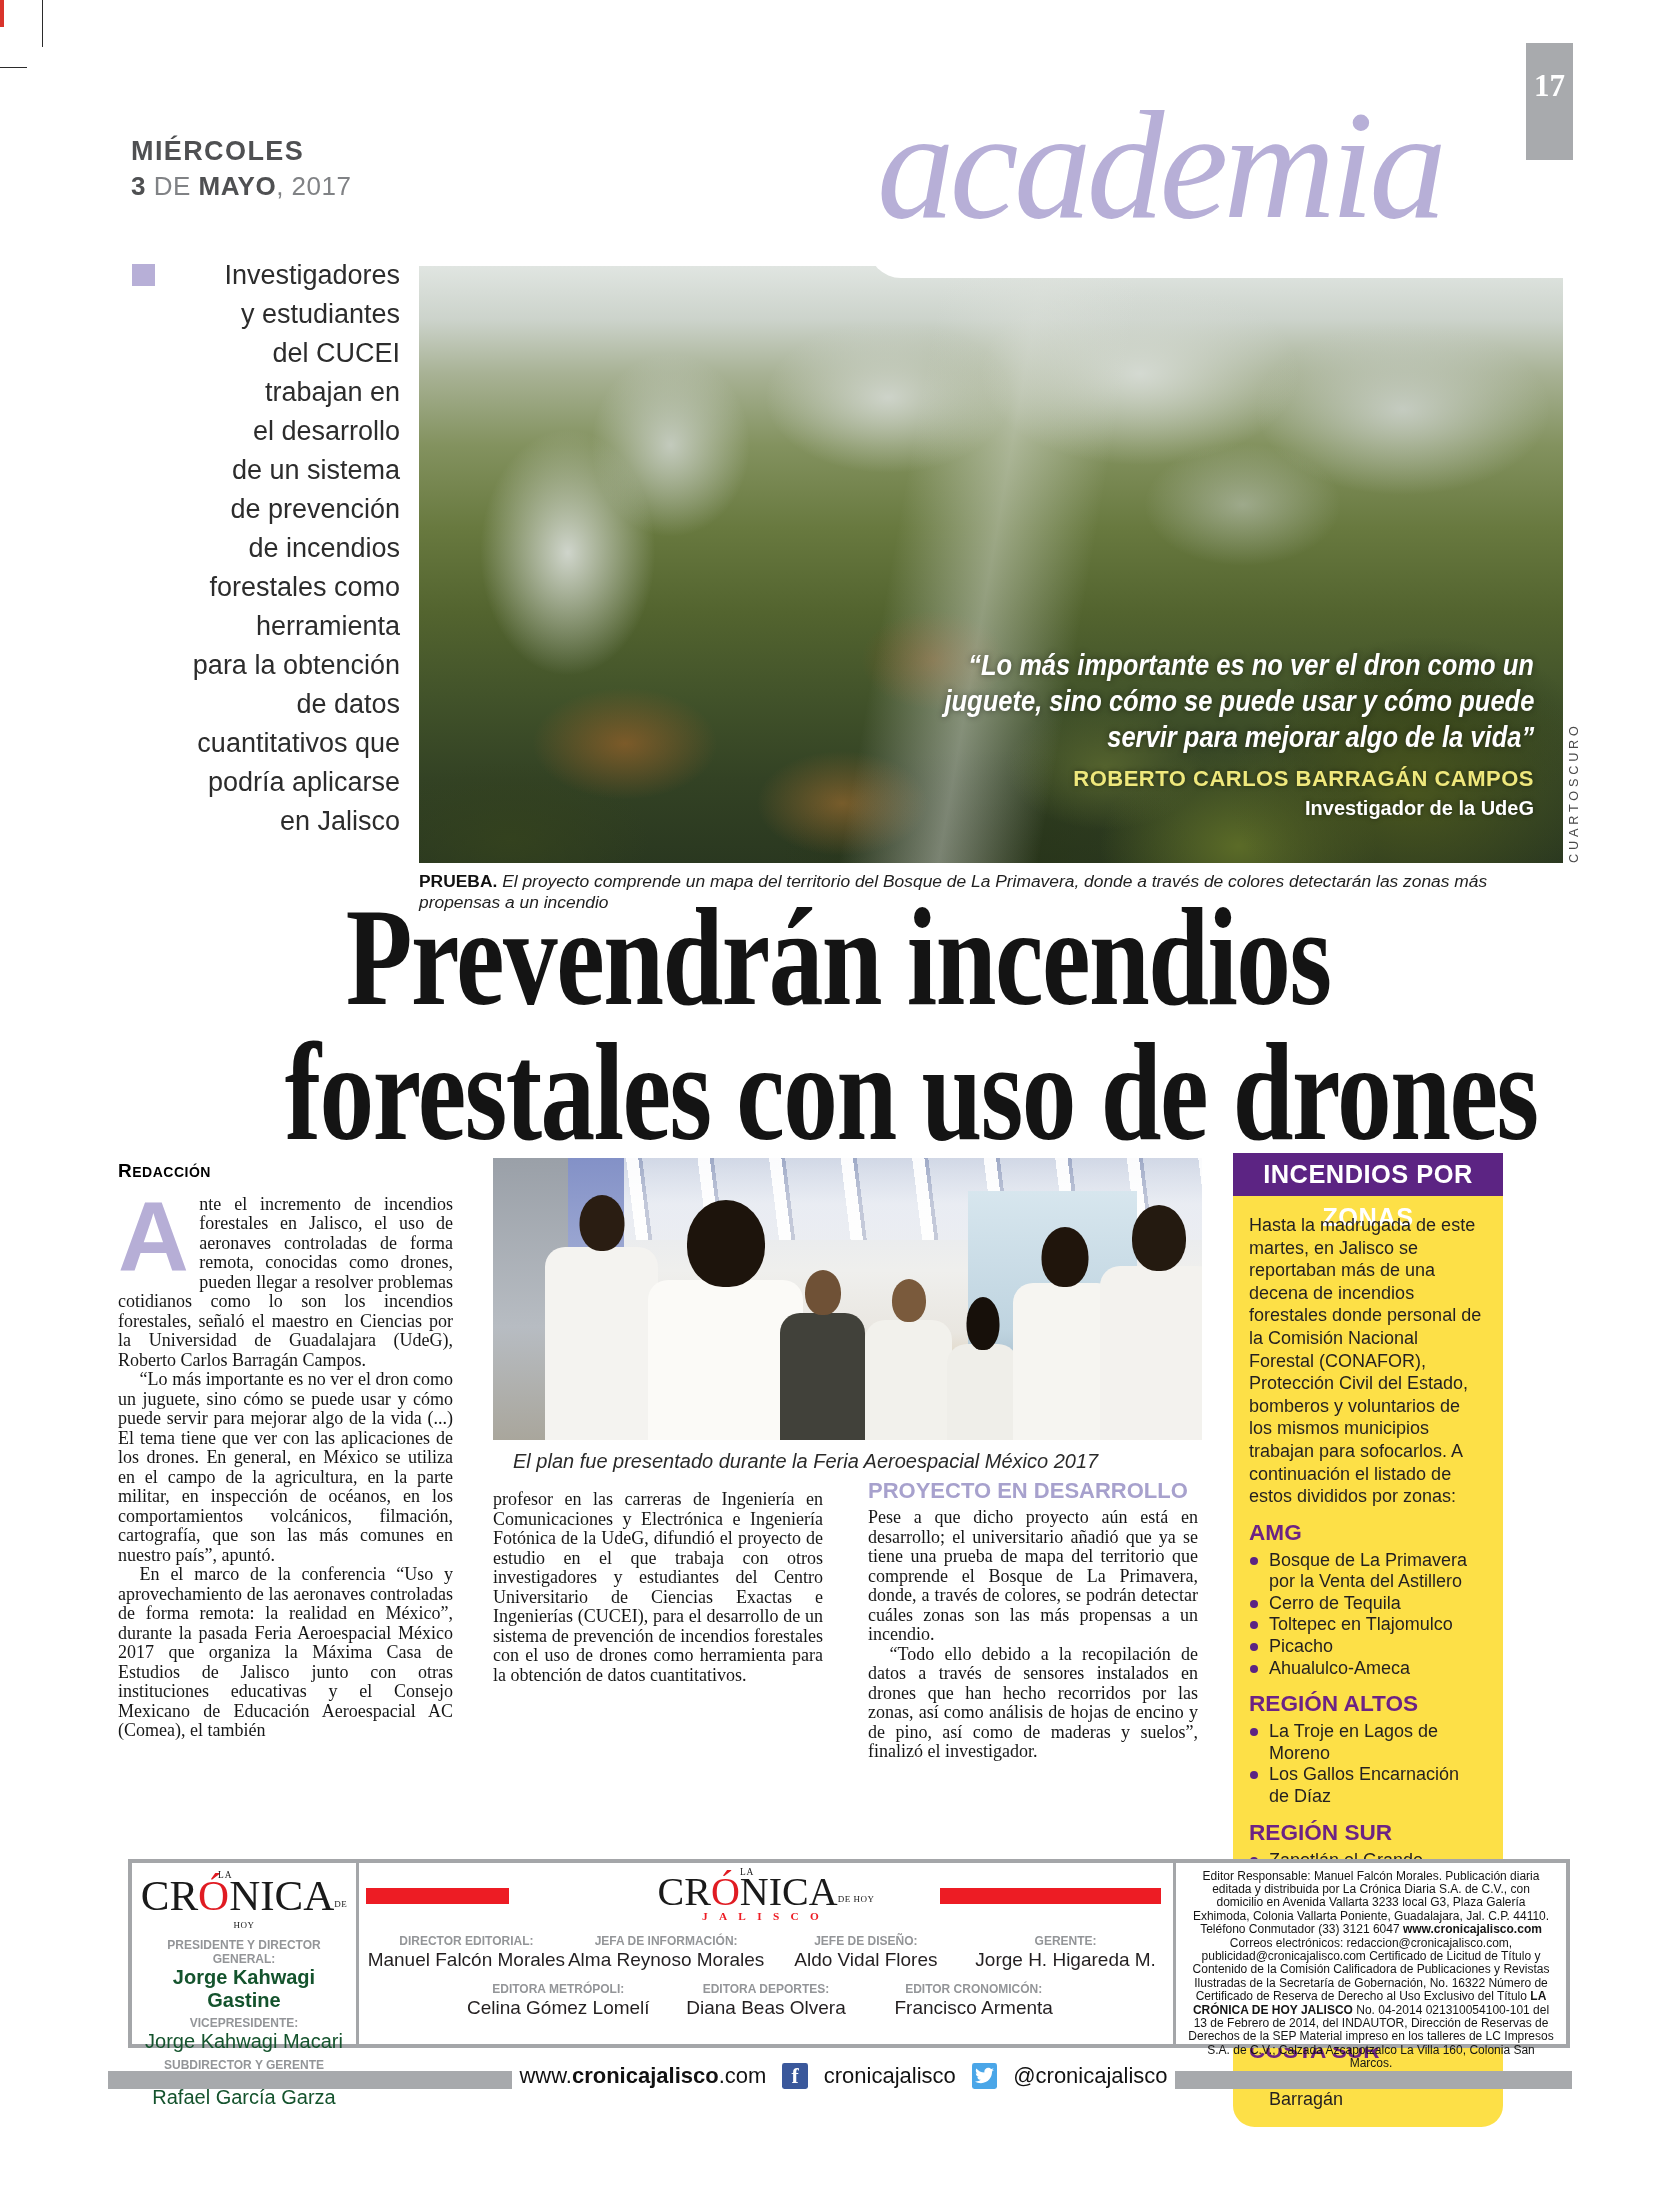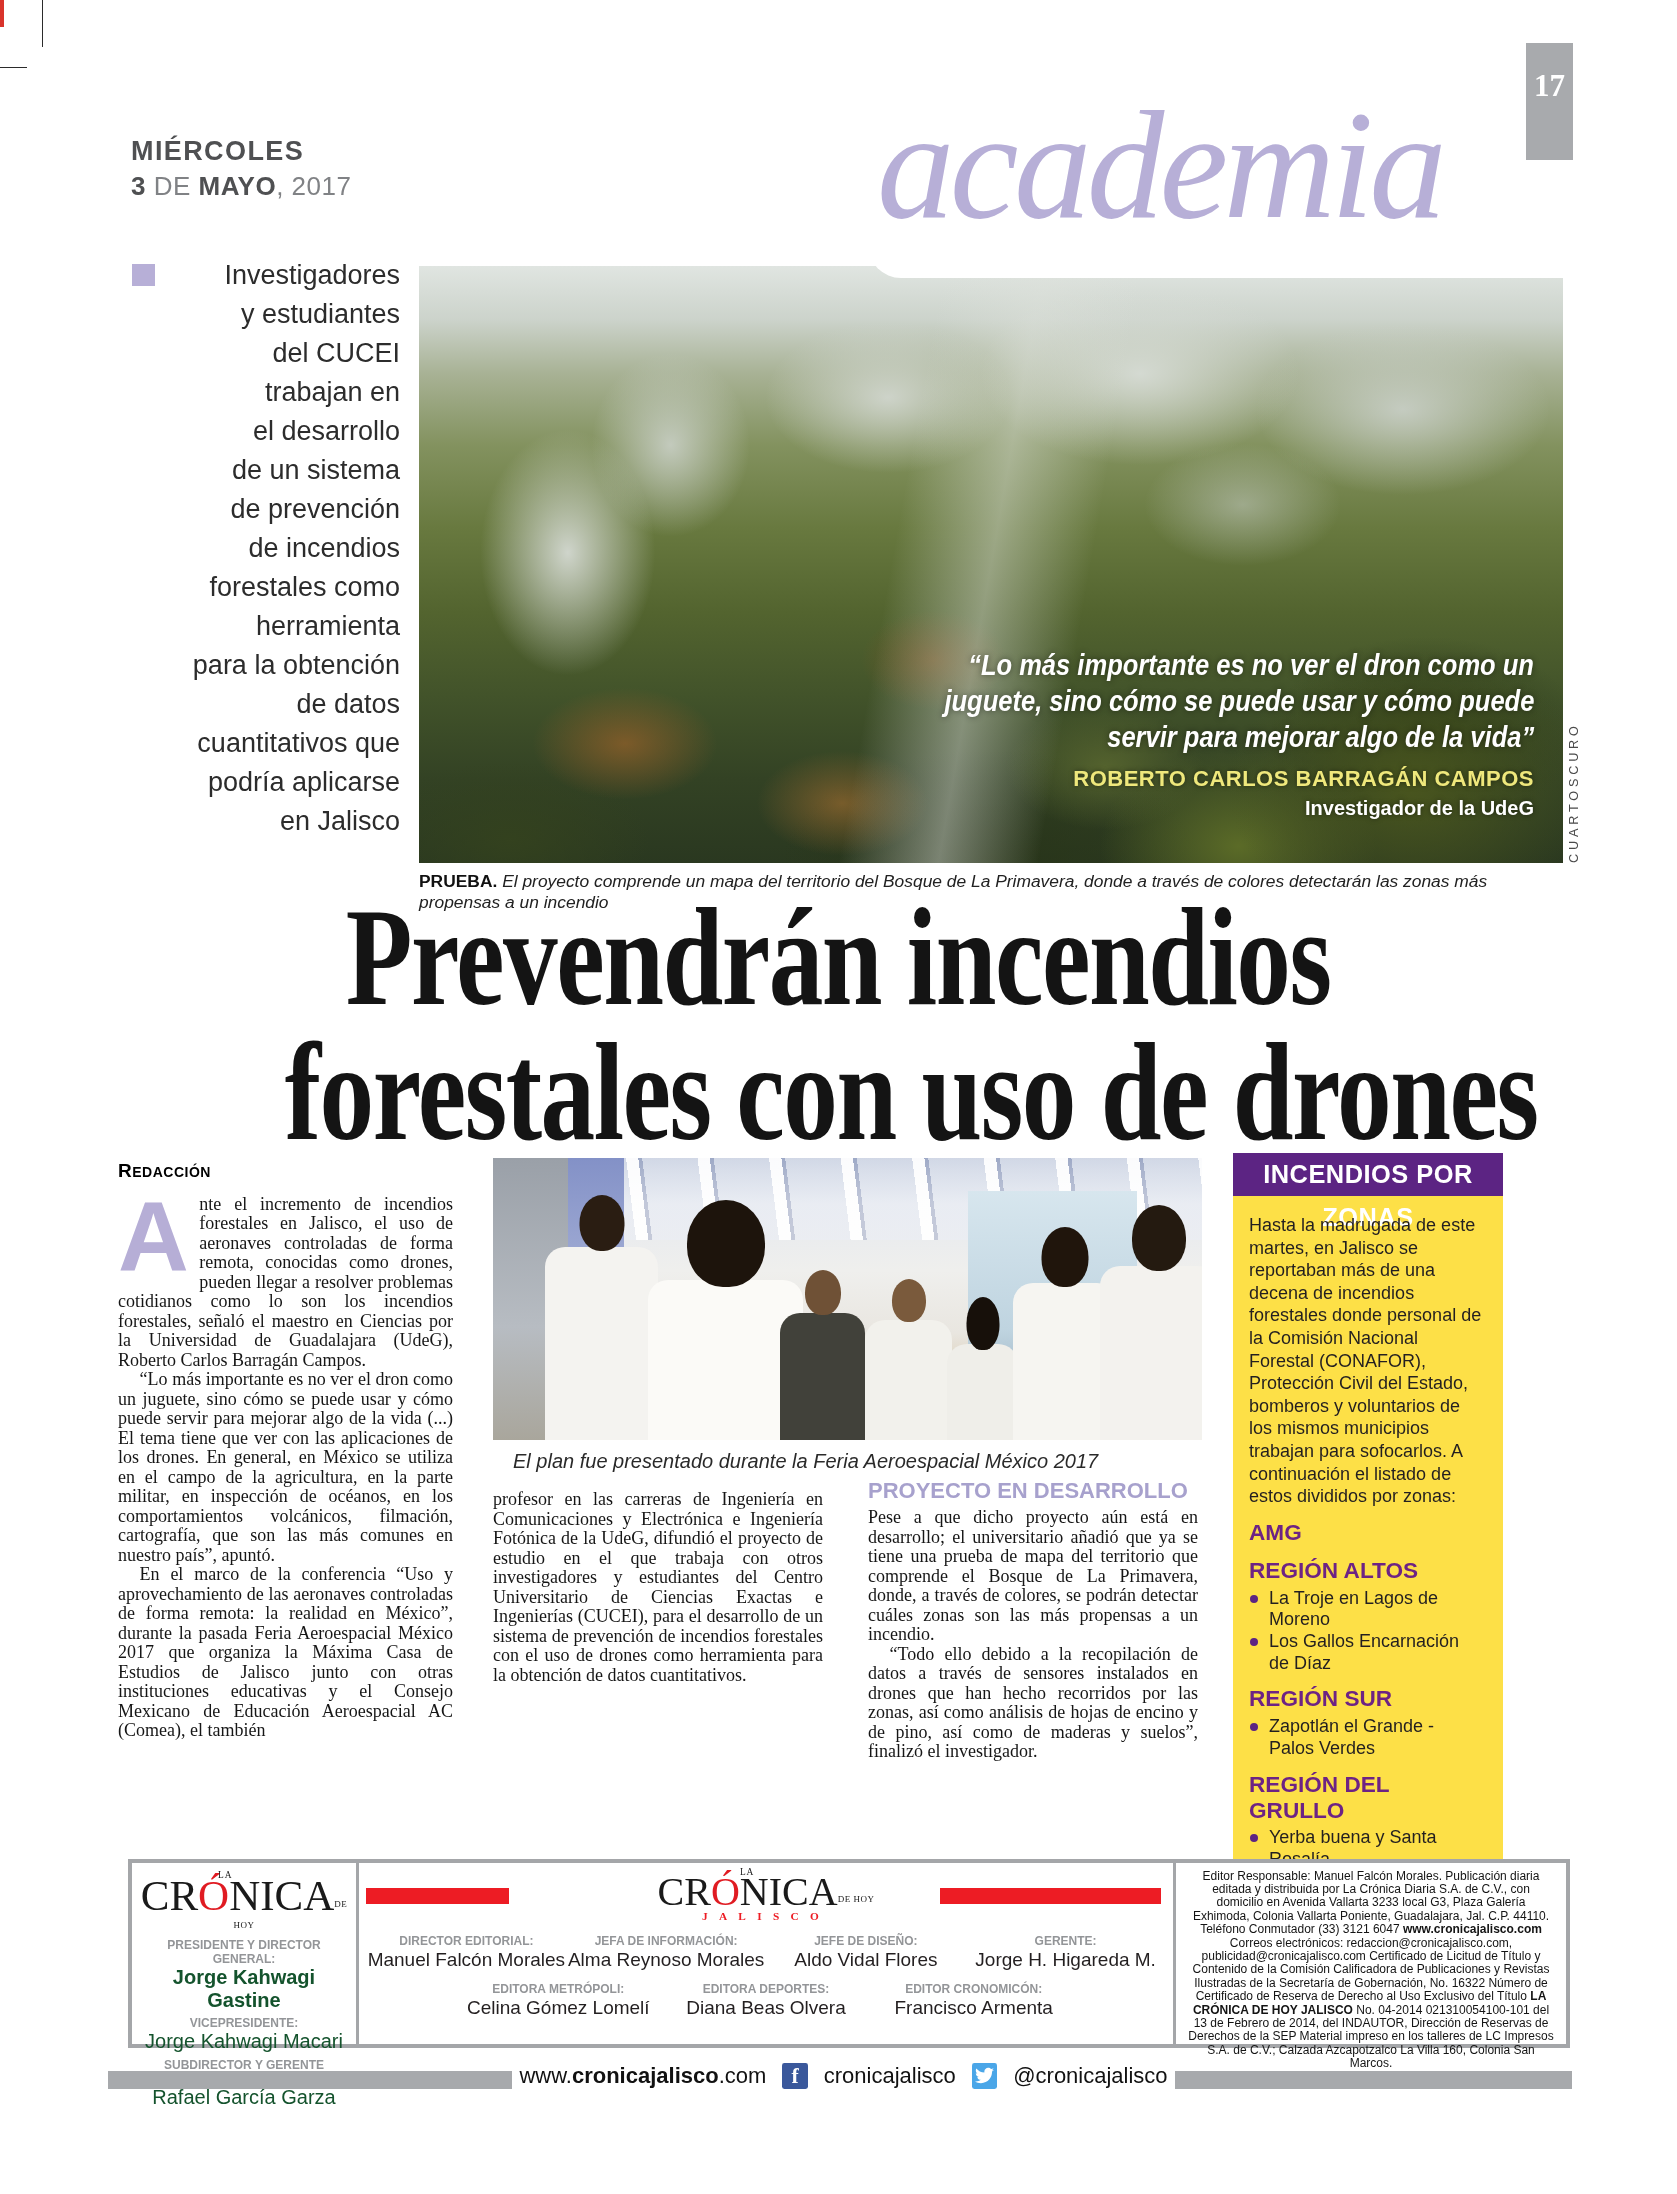--- a/index.html
+++ b/index.html
@@ -277,20 +277,27 @@
         <p class="para">“Todo ello debido a la recopilación de datos a través de sensores instalados en drones que han hecho recorridos por las zonas, así como análisis de hojas de encino y de pino, así como de maderas y suelos”, finalizó el investigador.</p>
       </div>
   </div>
 
   <div class="sidebar">
     <div class="sb-head">INCENDIOS POR ZONAS</div>
     <div class="sb-body">
       <p class="sb-intro">Hasta la madrugada de este martes, en Jalisco se reportaban más de una decena de incendios forestales donde personal de la Comisión Nacional Forestal (CONAFOR), Protección Civil del Estado, bomberos y voluntarios de los mismos municipios trabajan para sofocarlos. A continuación el listado de estos divididos por zonas:</p>
       <div id="zones">
           <h4 class="sb-zone-title">AMG</h4>
+          <ul class="sb-list">
+            <li class="sb-item">Bosque de La Primavera por la Venta del Astillero</li>
+            <li class="sb-item">Cerro de Tequila</li>
+            <li class="sb-item">Toltepec en Tlajomulco</li>
+            <li class="sb-item">Picacho</li>
+            <li class="sb-item">Ahualulco-Ameca</li>
+          </ul>
           <h4 class="sb-zone-title">REGIÓN ALTOS</h4>
           <ul class="sb-list">
             <li class="sb-item">La Troje en Lagos de Moreno</li>
             <li class="sb-item">Los Gallos Encarnación de Díaz</li>
           </ul>
           <h4 class="sb-zone-title">REGIÓN SUR</h4>
           <ul class="sb-list">
             <li class="sb-item">Zapotlán el Grande - Palos Verdes</li>
           </ul>
           <h4 class="sb-zone-title">REGIÓN DEL GRULLO</h4>

